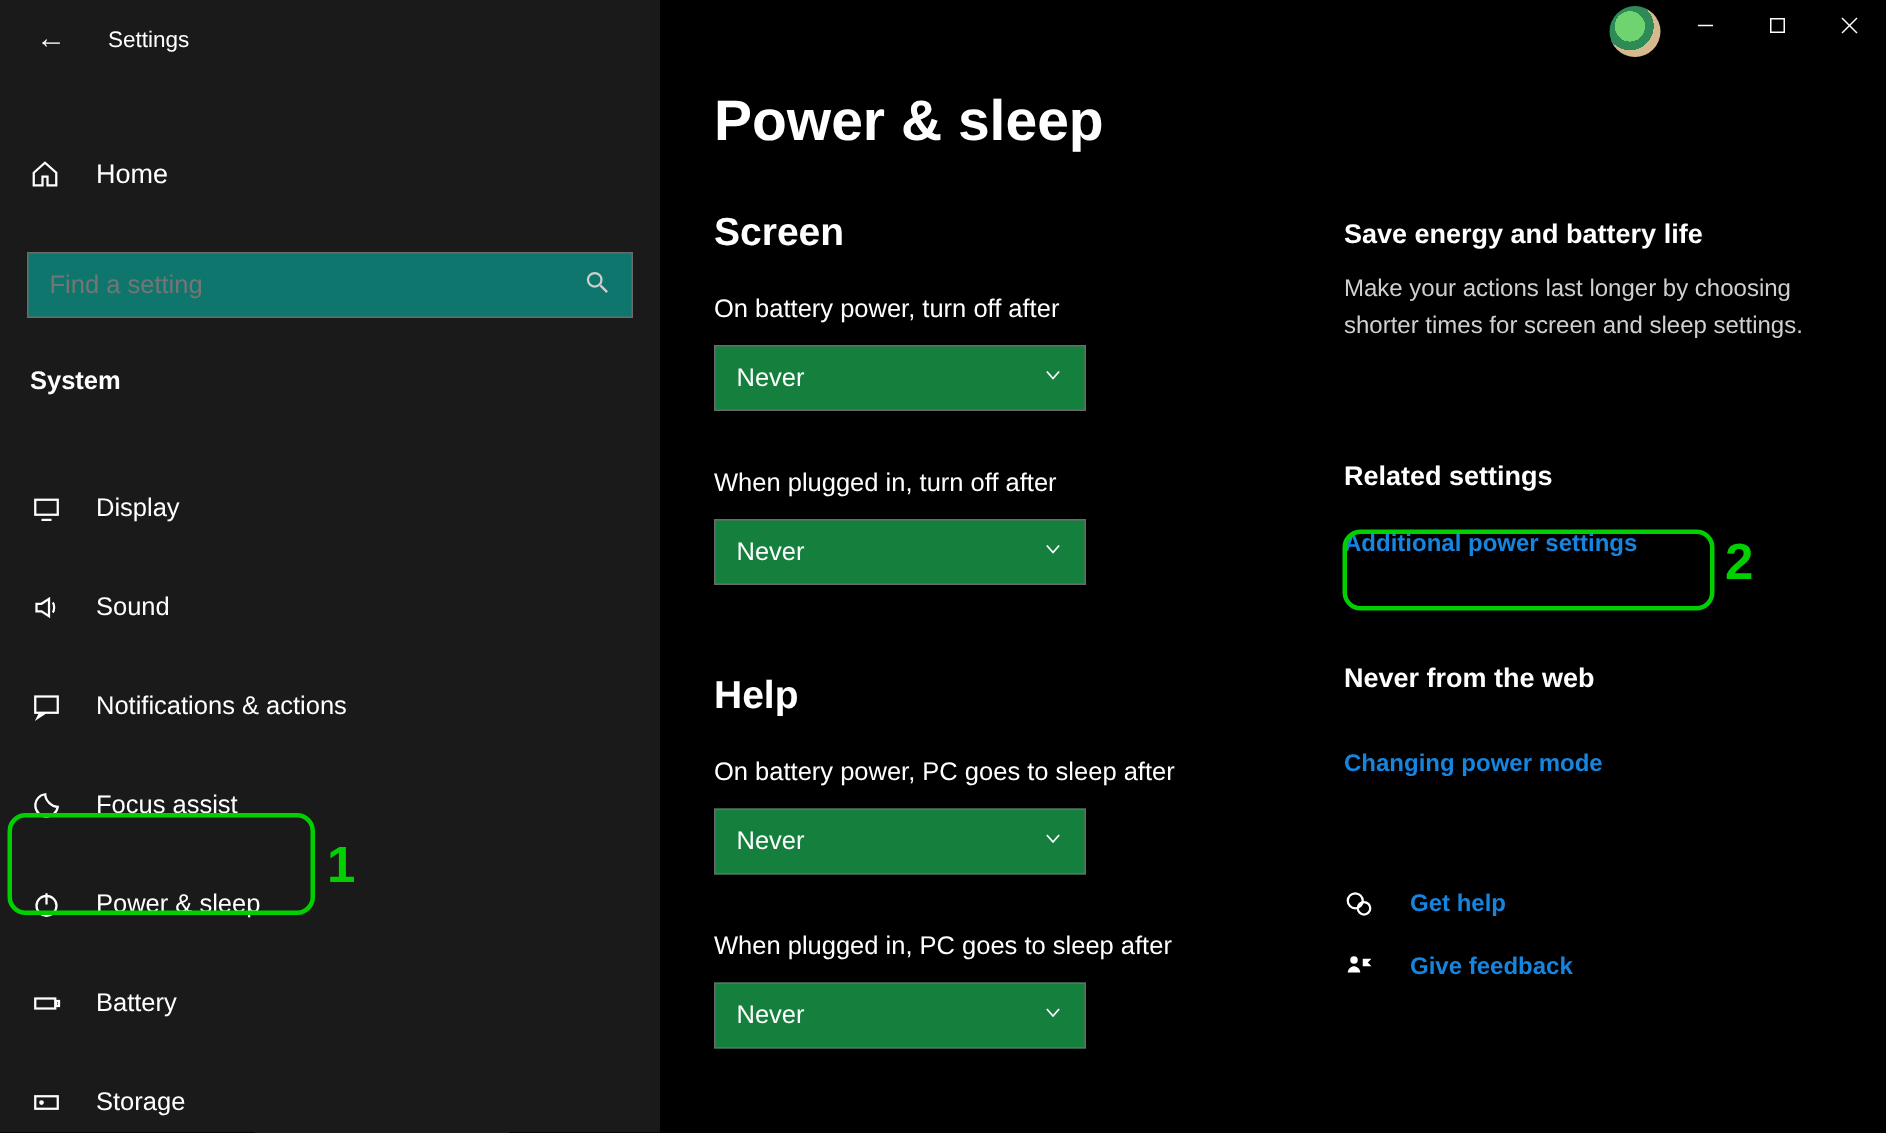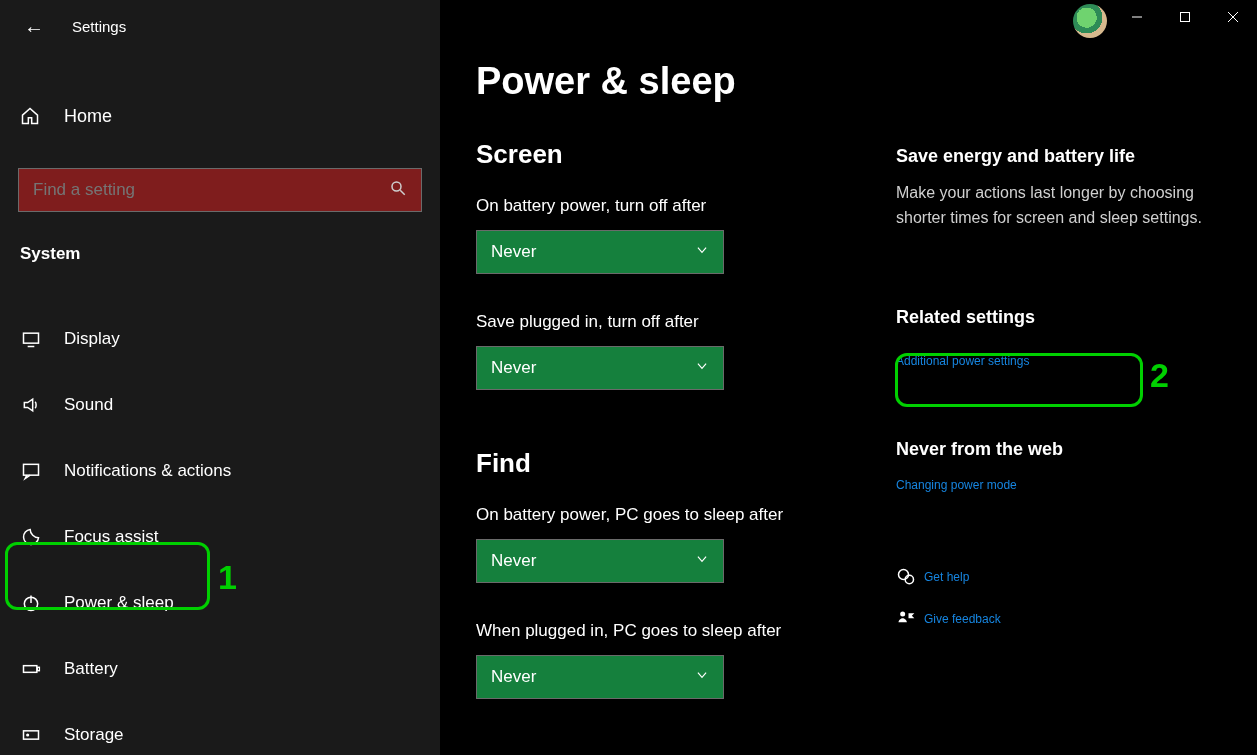--- a/index.html
+++ b/index.html
@@ -41,21 +41,21 @@
   .search-box {
     margin: 30px 18px 0 18px;
     height: 44px;
     border: 1px solid #6a6a6a;
     display: flex;
     align-items: center;
     padding: 0 14px;
     font-size: 17px;
     justify-content: space-between;
     color: #cfcfcf;
-    background: #7f1d1d;
+    background: #0f766e;
   }
   .search-box input {
     background: transparent;
     border: none;
     outline: none;
     color: #cfcfcf;
     font-size: 17px;
     width: 100%;
   }
   .search-box .search-icon svg { width: 18px; height: 18px; }
@@ -144,30 +144,31 @@
     margin-bottom: 14px;
   }
   .right-head.sp { margin-top: 76px; }
   .right-head.sp2 { margin-top: 70px; }
   .right-text {
     font-size: 16px;
     color: #d0d0d0;
     line-height: 1.55;
   }
   .link {
-    font-size: 12px;
+    font-size: 16px;
     color: #1685e0;
     display: inline-block;
     margin-top: 0;
     cursor: pointer;
+    font-weight: bold;
   }
   .help-row {
     display: flex;
     align-items: center;
-    gap: 6px;
+    gap: 22px;
     margin-top: 22px;
   }
   .help-row.first { margin-top: 74px; }
   .help-row .icon-slot { width: 22px; display:flex; align-items:center; }
   .help-row .icon-slot svg { width: 20px; height: 20px; }
   .highlight-2 {
     position: absolute;
     left: 895px; top: 353px;
     width: 248px; height: 54px;
     border: 3px solid #00d000;
@@ -310,29 +311,29 @@
     <div class="section-title">Screen</div>
 
     <div class="field-label">On battery power, turn off after</div>
     <div class="dropdown">
       <span>Never</span>
       <span class="chev"><svg viewBox="0 0 24 24" fill="none" stroke="#fff" stroke-width="2">
             <path d="M5 8l7 8 7-8"></path>
           </svg></span>
     </div>
 
-    <div class="field-label">Save plugged in, turn off after</div>
+    <div class="field-label">When plugged in, turn off after</div>
     <div class="dropdown">
       <span>Never</span>
       <span class="chev"><svg viewBox="0 0 24 24" fill="none" stroke="#fff" stroke-width="2">
             <path d="M5 8l7 8 7-8"></path>
           </svg></span>
     </div>
 
-    <div class="section-title mt">Find</div>
+    <div class="section-title mt">Help</div>
 
     <div class="field-label">On battery power, PC goes to sleep after</div>
     <div class="dropdown">
       <span>Never</span>
       <span class="chev"><svg viewBox="0 0 24 24" fill="none" stroke="#fff" stroke-width="2">
             <path d="M5 8l7 8 7-8"></path>
           </svg></span>
     </div>
 
     <div class="field-label">When plugged in, PC goes to sleep after</div>
@@ -345,21 +346,21 @@
   </div>
 
   <div class="right-col">
     <div class="right-head">Save energy and battery life</div>
     <div class="right-text">Make your actions last longer by choosing shorter times for screen and sleep settings.</div>
 
     <div class="right-head sp">Related settings</div>
     <span class="link" style="margin-top:12px;">Additional power settings</span>
 
     <div class="right-head sp2">Never from the web</div>
-    <span class="link" style="margin-top:4px;">Changing power mode</span>
+    <span class="link" style="margin-top:24px;">Changing power mode</span>
 
     <div class="help-row first">
       <span class="icon-slot">
         <svg viewBox="0 0 24 24" fill="none" stroke="#fff" stroke-width="1.8">
             <circle cx="9" cy="9" r="6"></circle>
             <circle cx="16" cy="15" r="5"></circle>
           </svg>
       </span>
       <span class="link">Get help</span>
     </div>

